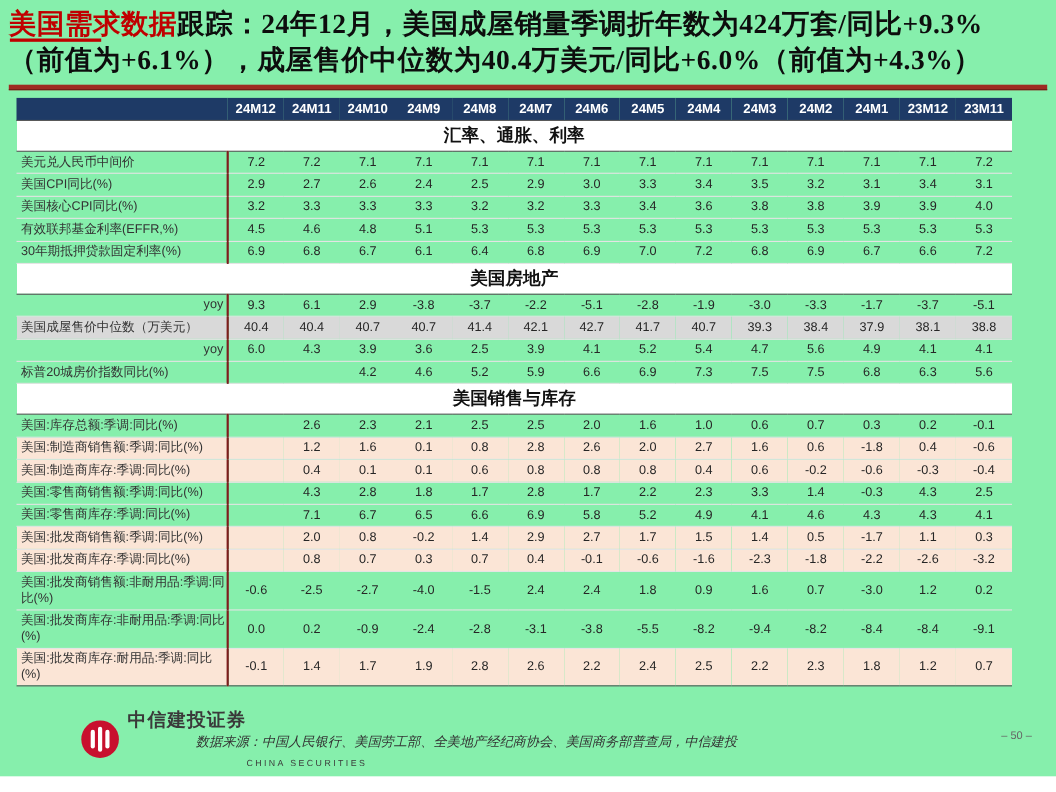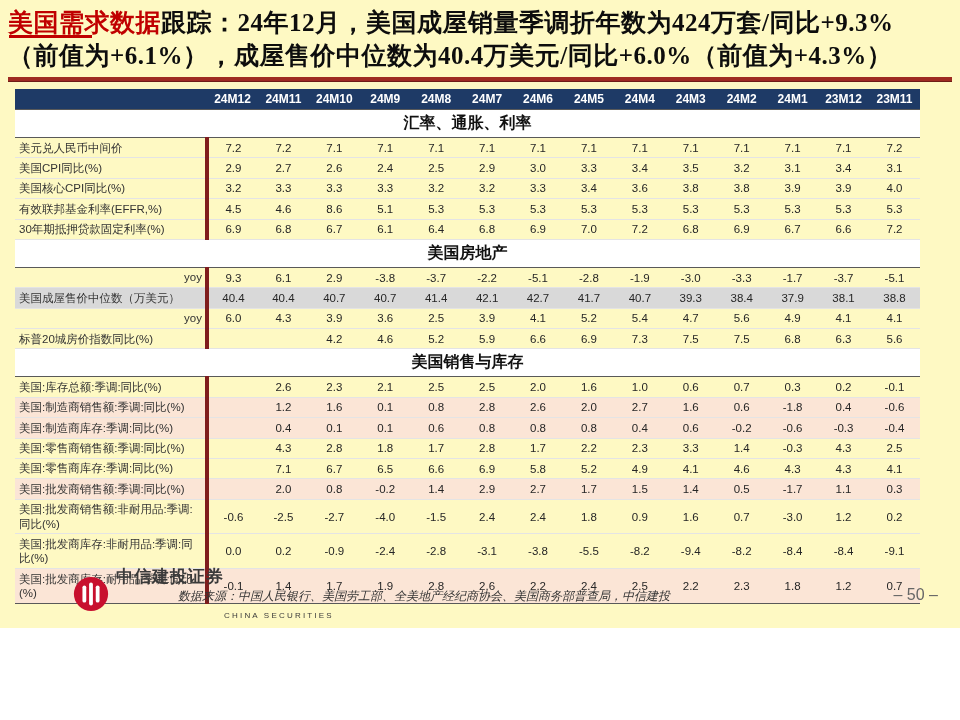--- a/index.html
+++ b/index.html
@@ -1,49 +1,49 @@
 <!DOCTYPE html>
 <html><head>
 <meta charset="utf-8">
 <style>
   html,body{margin:0;padding:0;background:#ffffff;}
-  .page{position:relative;width:960px;height:628px;background:#fef9c3;overflow:hidden;
+  .page{position:relative;width:960px;height:706px;background:#86efac;overflow:hidden;
         font-family:"Liberation Sans",sans-serif;color:#222;}
   
   .title{padding:6px 12px 0 8px;font-family:"Liberation Serif",serif;font-weight:bold;
          font-size:25px;line-height:1.32;color:#0d0d0d;letter-spacing:0.5px;}
   .t-red{color:#c00000;position:relative;}
   .t-red::after{content:"";position:absolute;left:1px;bottom:-2px;width:54%;height:3px;background:#c00000;}
   .rule{margin:5px 8px 7px 8px;height:4px;background:#9e2b22;border-bottom:1px solid #6e1d16;}
   
   table{border-collapse:collapse;table-layout:fixed;width:905px;margin-left:15px;
         font-size:11.5px;color:#262626;}
   thead th{background:#1e3a66;color:#ffffff;font-weight:bold;font-size:12px;
            padding:3px 0;text-align:center;}
   td{text-align:center;padding:2.5px 1px;border-bottom:1px solid #e4e4e4;
      overflow:hidden;white-space:nowrap;}
-  td.label{text-align:left;padding-left:4px;border-right:4px solid #7f1d1d;
+  td.label{text-align:left;padding-left:4px;border-right:2px solid #7f1d1d;
            white-space:normal;line-height:1.25;color:#333;}
   td.label.yoy{text-align:right;padding-right:3px;}
   tr.section-row td{font-weight:bold;color:#111;font-size:16px;text-align:center;
            border-top:1.5px solid #595959;border-bottom:1.5px solid #595959;padding:3px 0;
            background:#fff;white-space:nowrap;}
   tr.gray td{background:#d9d9d9;}
   tr.pink td{background:#fbe5d6;}
   tbody tr.last-row td{border-bottom:1.5px solid #595959;}
   
   .footer{position:absolute;left:0;right:0;bottom:8px;height:56px;}
   .logo{position:absolute;left:72px;top:4px;display:flex;align-items:center;}
   .logo svg{width:38px;height:38px;margin-right:6px;}
   .logo-text{display:flex;flex-direction:row;justify-content:center;}
   .logo-cn{font-weight:bold;font-size:17px;color:#3a3a3a;letter-spacing:1px;line-height:1.1;}
   .logo-en{font-size:8px;color:#3a3a3a;letter-spacing:2.2px;line-height:1.2;margin-top:43px;}
   .source{position:absolute;left:178px;top:24px;font-style:italic;
           font-family:"Liberation Serif",serif;font-size:12px;color:#333;}
-  .page-num{position:absolute;right:22px;top:22px;font-size:16px;color:#666;}
+  .page-num{position:absolute;right:22px;top:22px;font-size:10px;color:#666;}
 </style>
 </head>
 <body>
 
 <div class="page">
 
   <div class="title">
     <div><span class="t-red">美国需求数据</span><span>跟踪：24年12月，美国成屋销量季调折年数为424万套/同比+9.3%</span></div>
     <div>（前值为+6.1%），成屋售价中位数为40.4万美元/同比+6.0%（前值为+4.3%）</div>
   </div>
@@ -139,21 +139,21 @@
           <td>3.8</td>
           <td>3.8</td>
           <td>3.9</td>
           <td>3.9</td>
           <td>4.0</td>
         </tr>
         <tr class="">
           <td class="label">有效联邦基金利率(EFFR,%)</td>
           <td>4.5</td>
           <td>4.6</td>
-          <td>8.6</td>
+          <td>4.8</td>
           <td>5.1</td>
           <td>5.3</td>
           <td>5.3</td>
           <td>5.3</td>
           <td>5.3</td>
           <td>5.3</td>
           <td>5.3</td>
           <td>5.3</td>
           <td>5.3</td>
           <td>5.3</td>
@@ -345,20 +345,37 @@
           <td>2.9</td>
           <td>2.7</td>
           <td>1.7</td>
           <td>1.5</td>
           <td>1.4</td>
           <td>0.5</td>
           <td>-1.7</td>
           <td>1.1</td>
           <td>0.3</td>
         </tr>
+        <tr class="pink">
+          <td class="label">美国:批发商库存:季调:同比(%)</td>
+          <td></td>
+          <td>0.8</td>
+          <td>0.7</td>
+          <td>0.3</td>
+          <td>0.7</td>
+          <td>0.4</td>
+          <td>-0.1</td>
+          <td>-0.6</td>
+          <td>-1.6</td>
+          <td>-2.3</td>
+          <td>-1.8</td>
+          <td>-2.2</td>
+          <td>-2.6</td>
+          <td>-3.2</td>
+        </tr>
         <tr class="">
           <td class="label">美国:批发商销售额:非耐用品:季调:同比(%)</td>
           <td>-0.6</td>
           <td>-2.5</td>
           <td>-2.7</td>
           <td>-4.0</td>
           <td>-1.5</td>
           <td>2.4</td>
           <td>2.4</td>
           <td>1.8</td>

